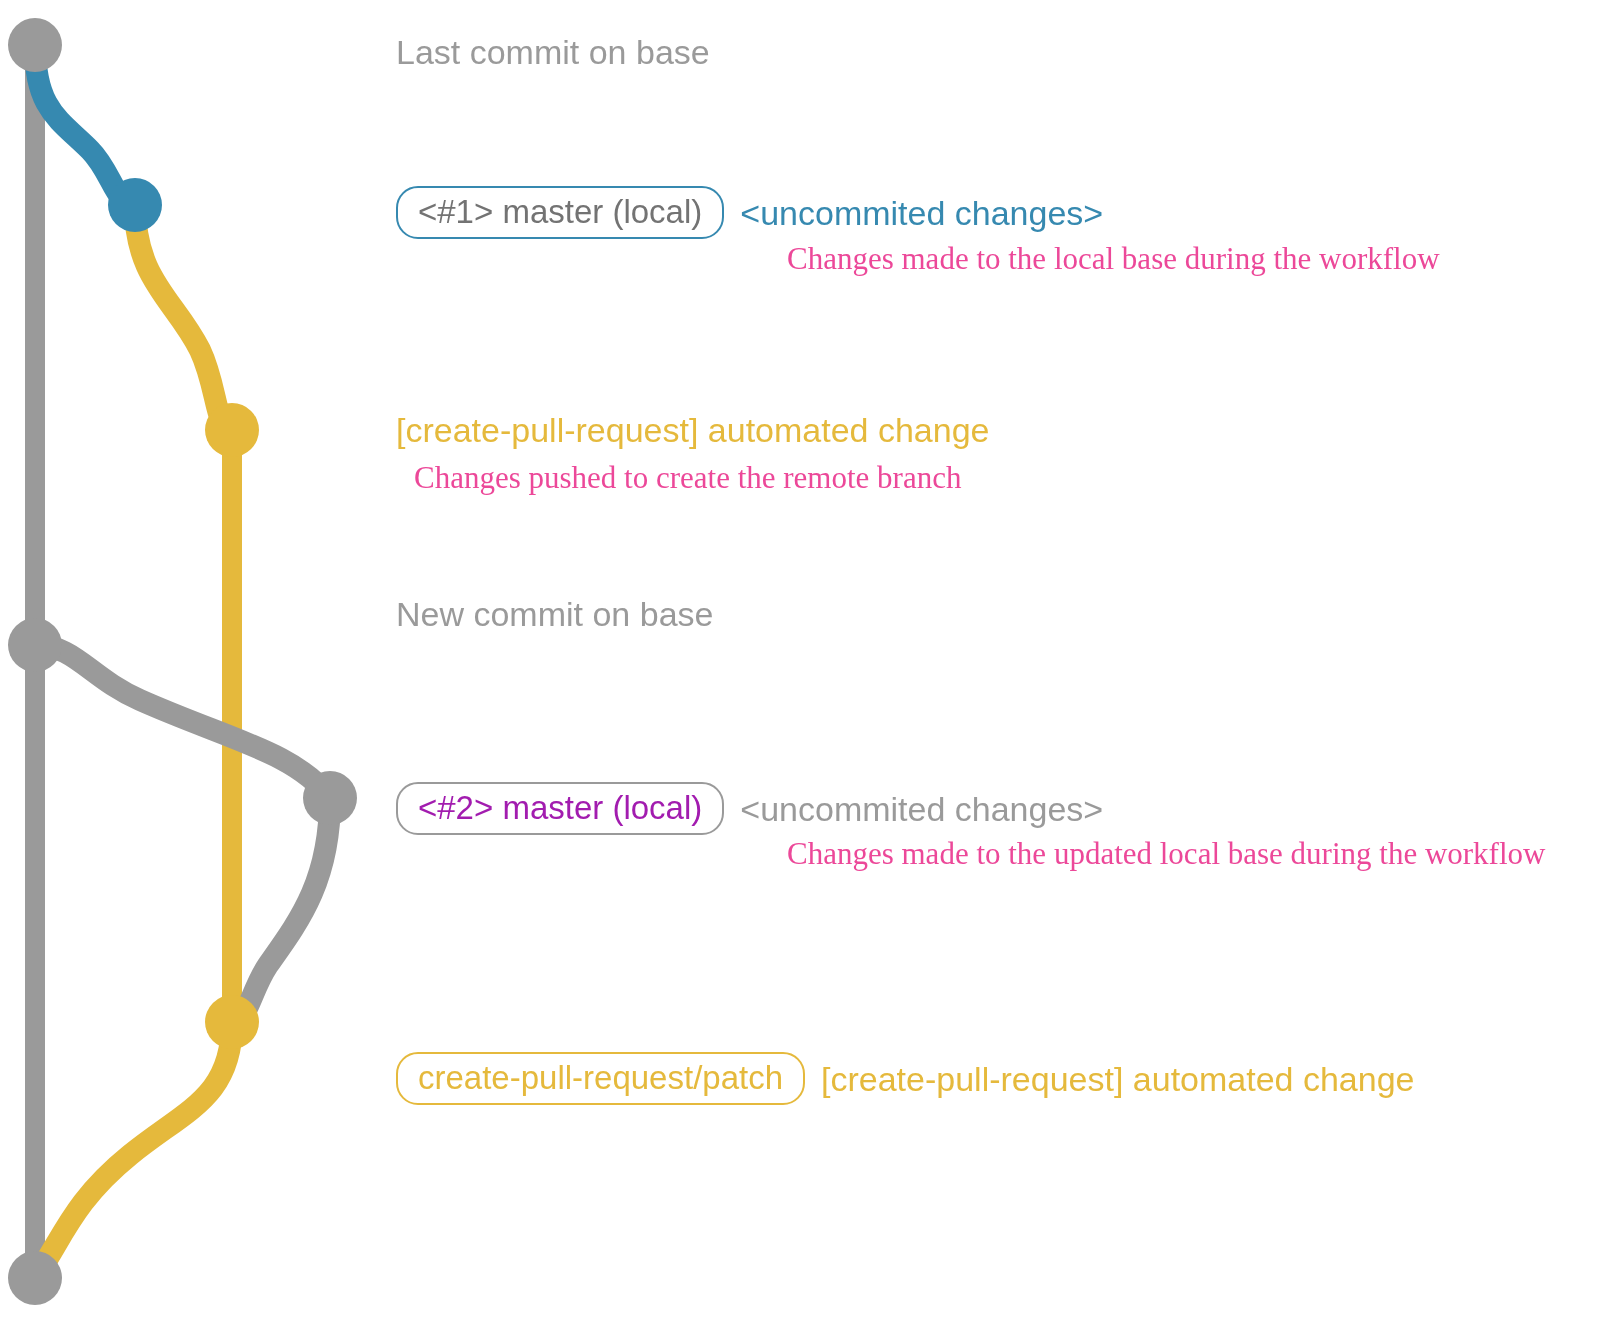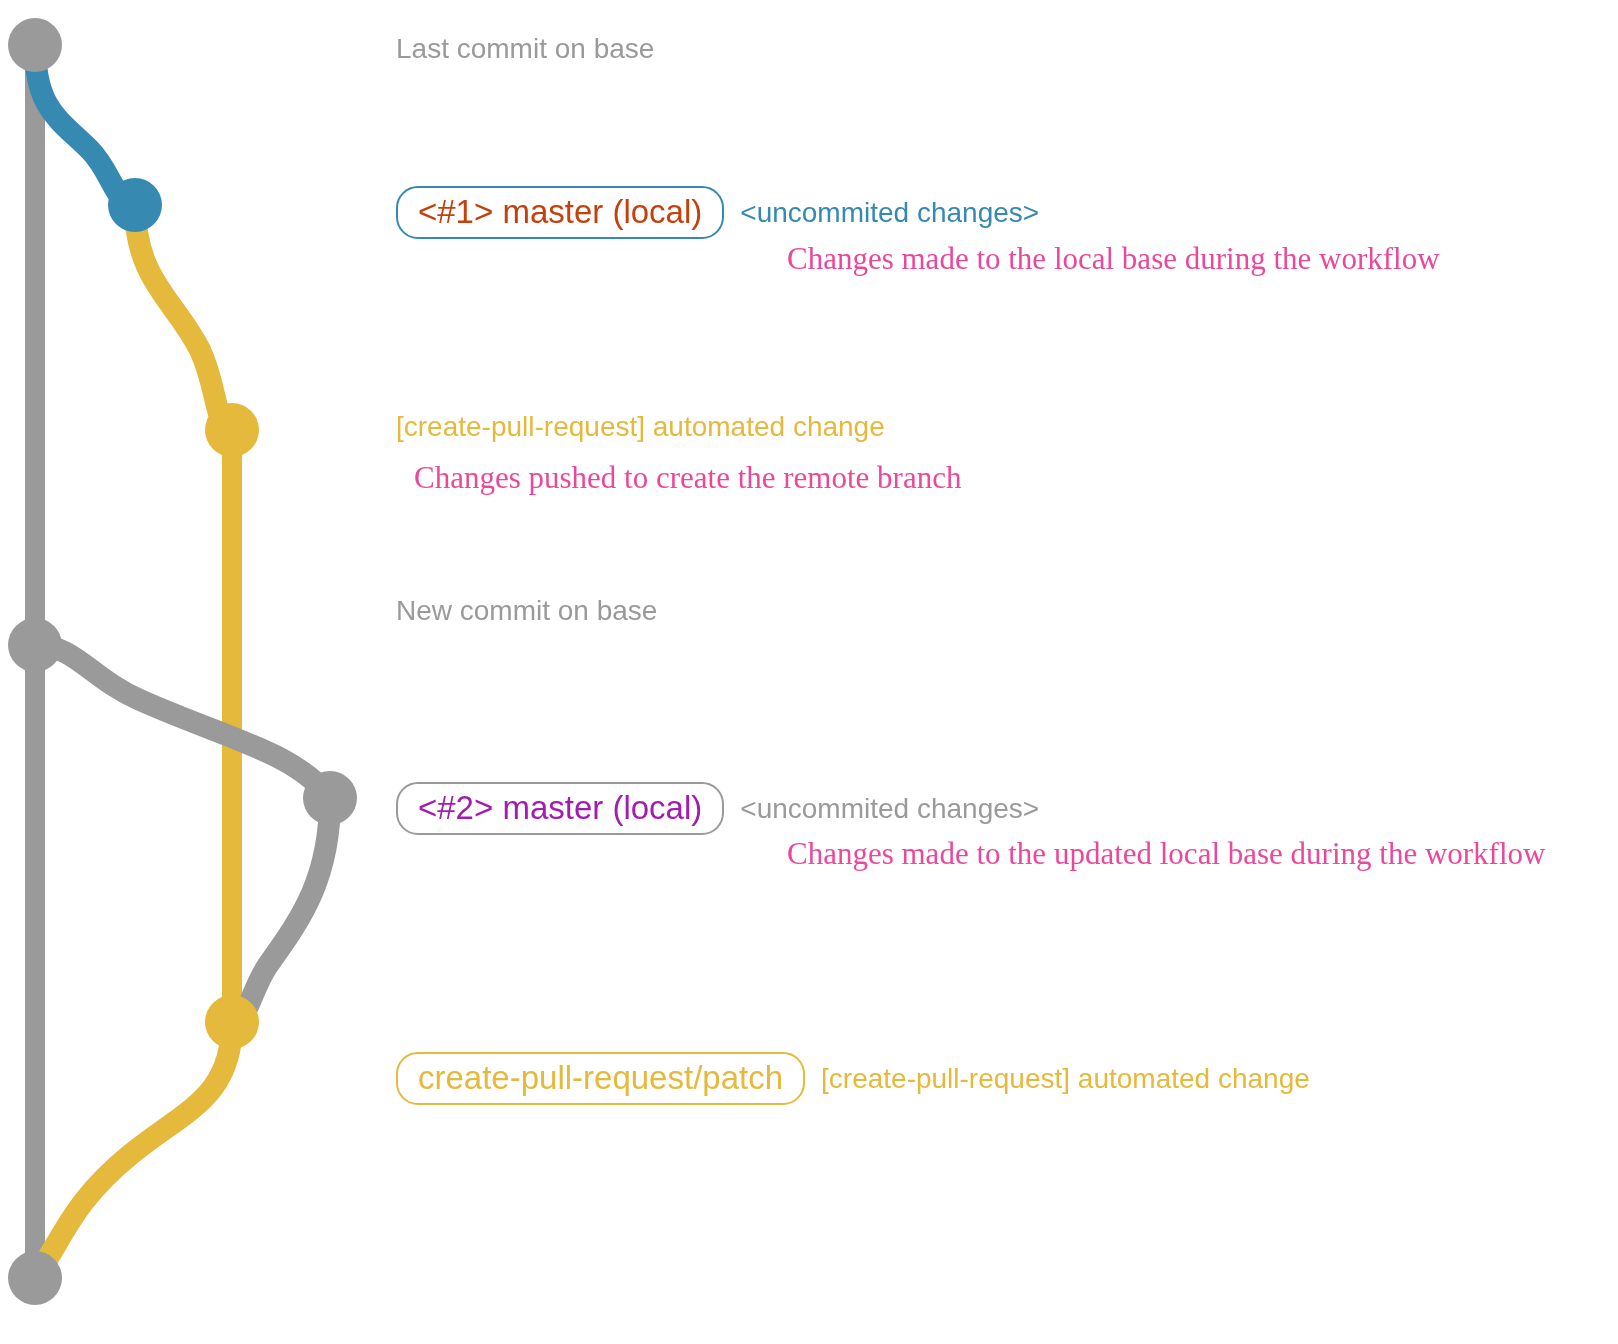--- a/index.html
+++ b/index.html
@@ -34,27 +34,27 @@
     border-radius: 22px;
     padding: 7px 20px 9px 20px;
     font-family: "Liberation Sans", sans-serif;
     font-size: 33px;
     color: #9a9a9a;
     line-height: 1;
     vertical-align: middle;
     white-space: nowrap;
     background: transparent;
   }
-  .badge.blue { border-color: #3689b0; color: #c2410c; }
+  .badge.blue { border-color: #3689b0; color: #737373; }
   .badge.yellow { border-color: #e5b93c; color: #e5b93c; }
   .badge.gray { border-color: #9a9a9a; color: #a21caf; }
   .commit-msg {
     display: inline-block;
     font-family: "Liberation Sans", sans-serif;
-    font-size: 28px;
+    font-size: 34px;
     line-height: 1;
     vertical-align: middle;
     margin-left: 16px;
     white-space: nowrap;
   }
   .commit-msg.blue { color: #3689b0; }
   .commit-msg.yellow { color: #e5b93c; }
   .commit-msg.gray { color: #9a9a9a; }
   .badge-line {
     display: flex;

